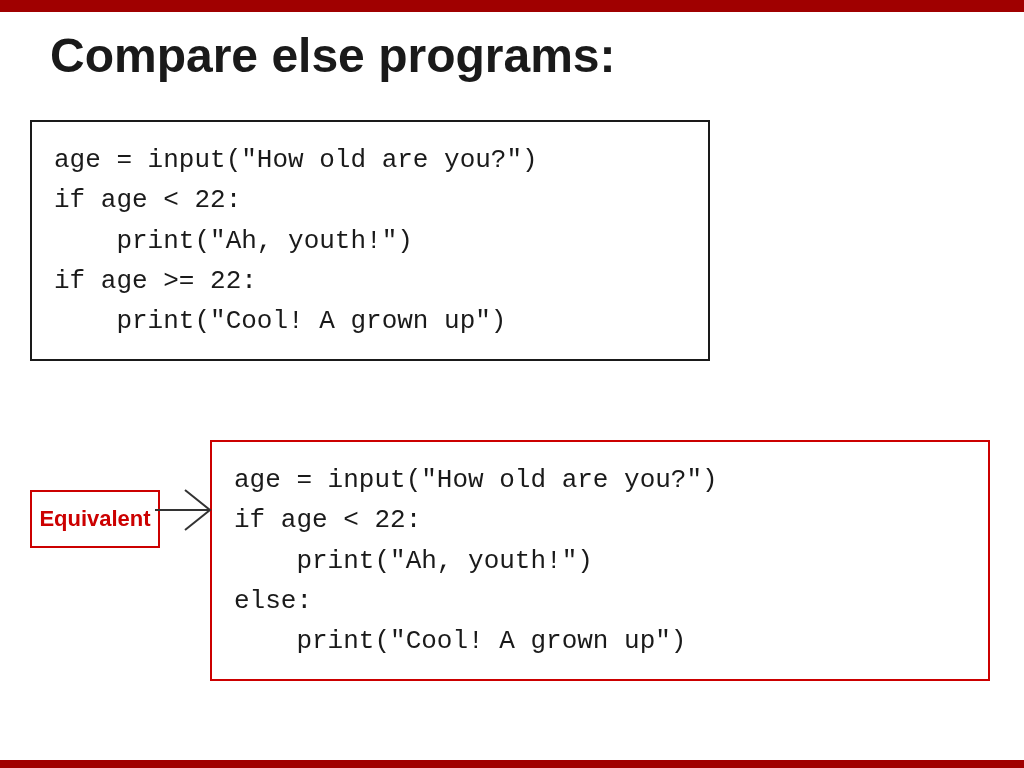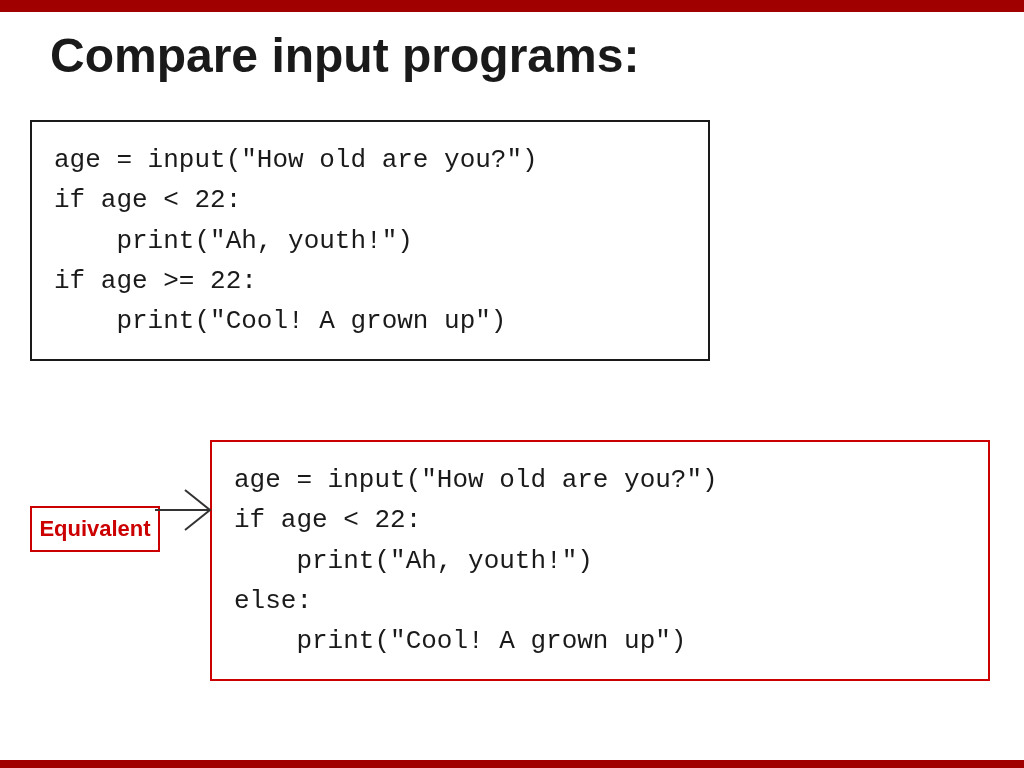--- a/index.html
+++ b/index.html
@@ -63,47 +63,46 @@
       line-height: 1.55;
       color: #1a1a1a;
       white-space: pre;
     }
 
     .equivalent-label {
       position: absolute;
       top: 490px;
       left: 30px;
       width: 130px;
-      height: 46px;
+      height: 58px;
       border: 2px solid #cc0000;
       display: flex;
       align-items: center;
       justify-content: center;
       font-size: 22px;
       color: #cc0000;
       font-weight: 600;
       background: #ffffff;
-      margin-top: 16px;
     }
 
     .bottom-bar {
       position: absolute;
       bottom: 0;
       left: 0;
       right: 0;
       height: 8px;
       background: #a00000;
     }
   </style>
 </head>
 <body>
 
 <div class="top-bar"></div>
 
-<h1 class="page-title">Compare input programs:</h1>
+<h1 class="page-title">Compare else programs:</h1>
 
 <div class="code-box-1">
   <div class="code-text">age = input("How old are you?")
 if age &lt; 22:
     print("Ah, youth!")
 if age &gt;= 22:
     print("Cool! A grown up")</div>
 </div>
 
 <div class="code-box-2">

